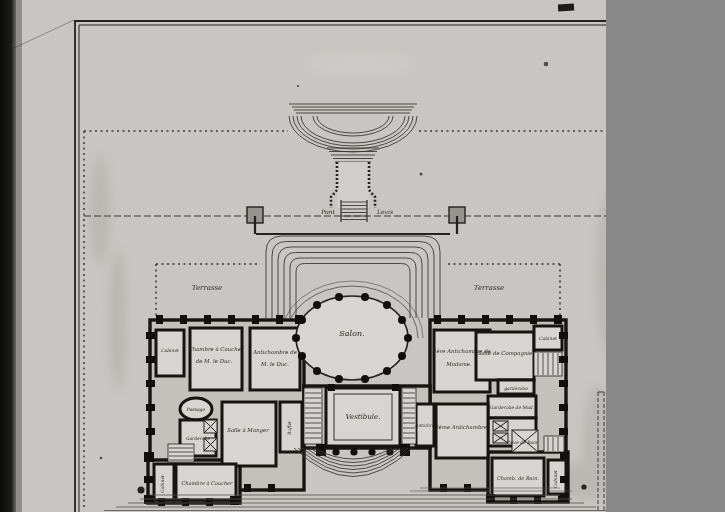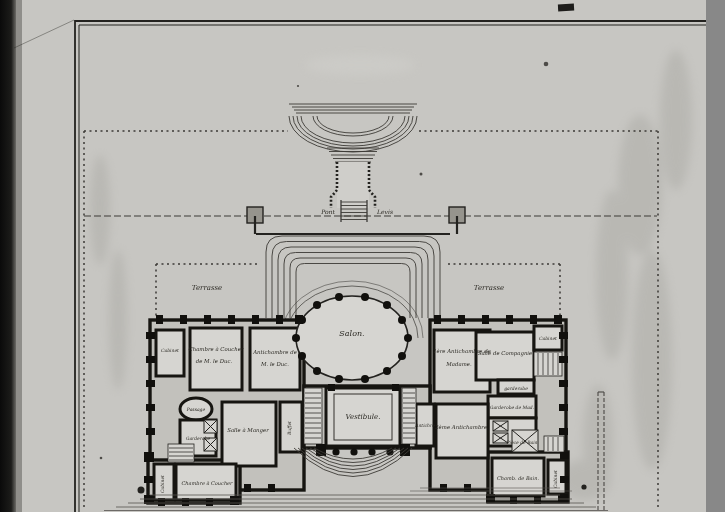--- a/index.html
+++ b/index.html
@@ -1,16 +1,16 @@
 <!DOCTYPE html>
 <html><head>
 <meta charset="utf-8">
 <style>
   html,body{margin:0;padding:0;background:#888;}
-  #stage{width:706px;height:512px;position:relative;overflow:hidden;
+  #stage{width:606px;height:512px;position:relative;overflow:hidden;
          font-family:"DejaVu Serif", serif;}
   svg{display:block;}
   .lbl{font-family:"DejaVu Serif", serif;font-style:italic;fill:#2a2822;
        text-anchor:middle;}
   .s8{font-size:8px;}
   .s7{font-size:7px;}
   .s6{font-size:6px;}
   .s55{font-size:5.4px;}
   .s5{font-size:5px;}
   .s45{font-size:4.5px;}

